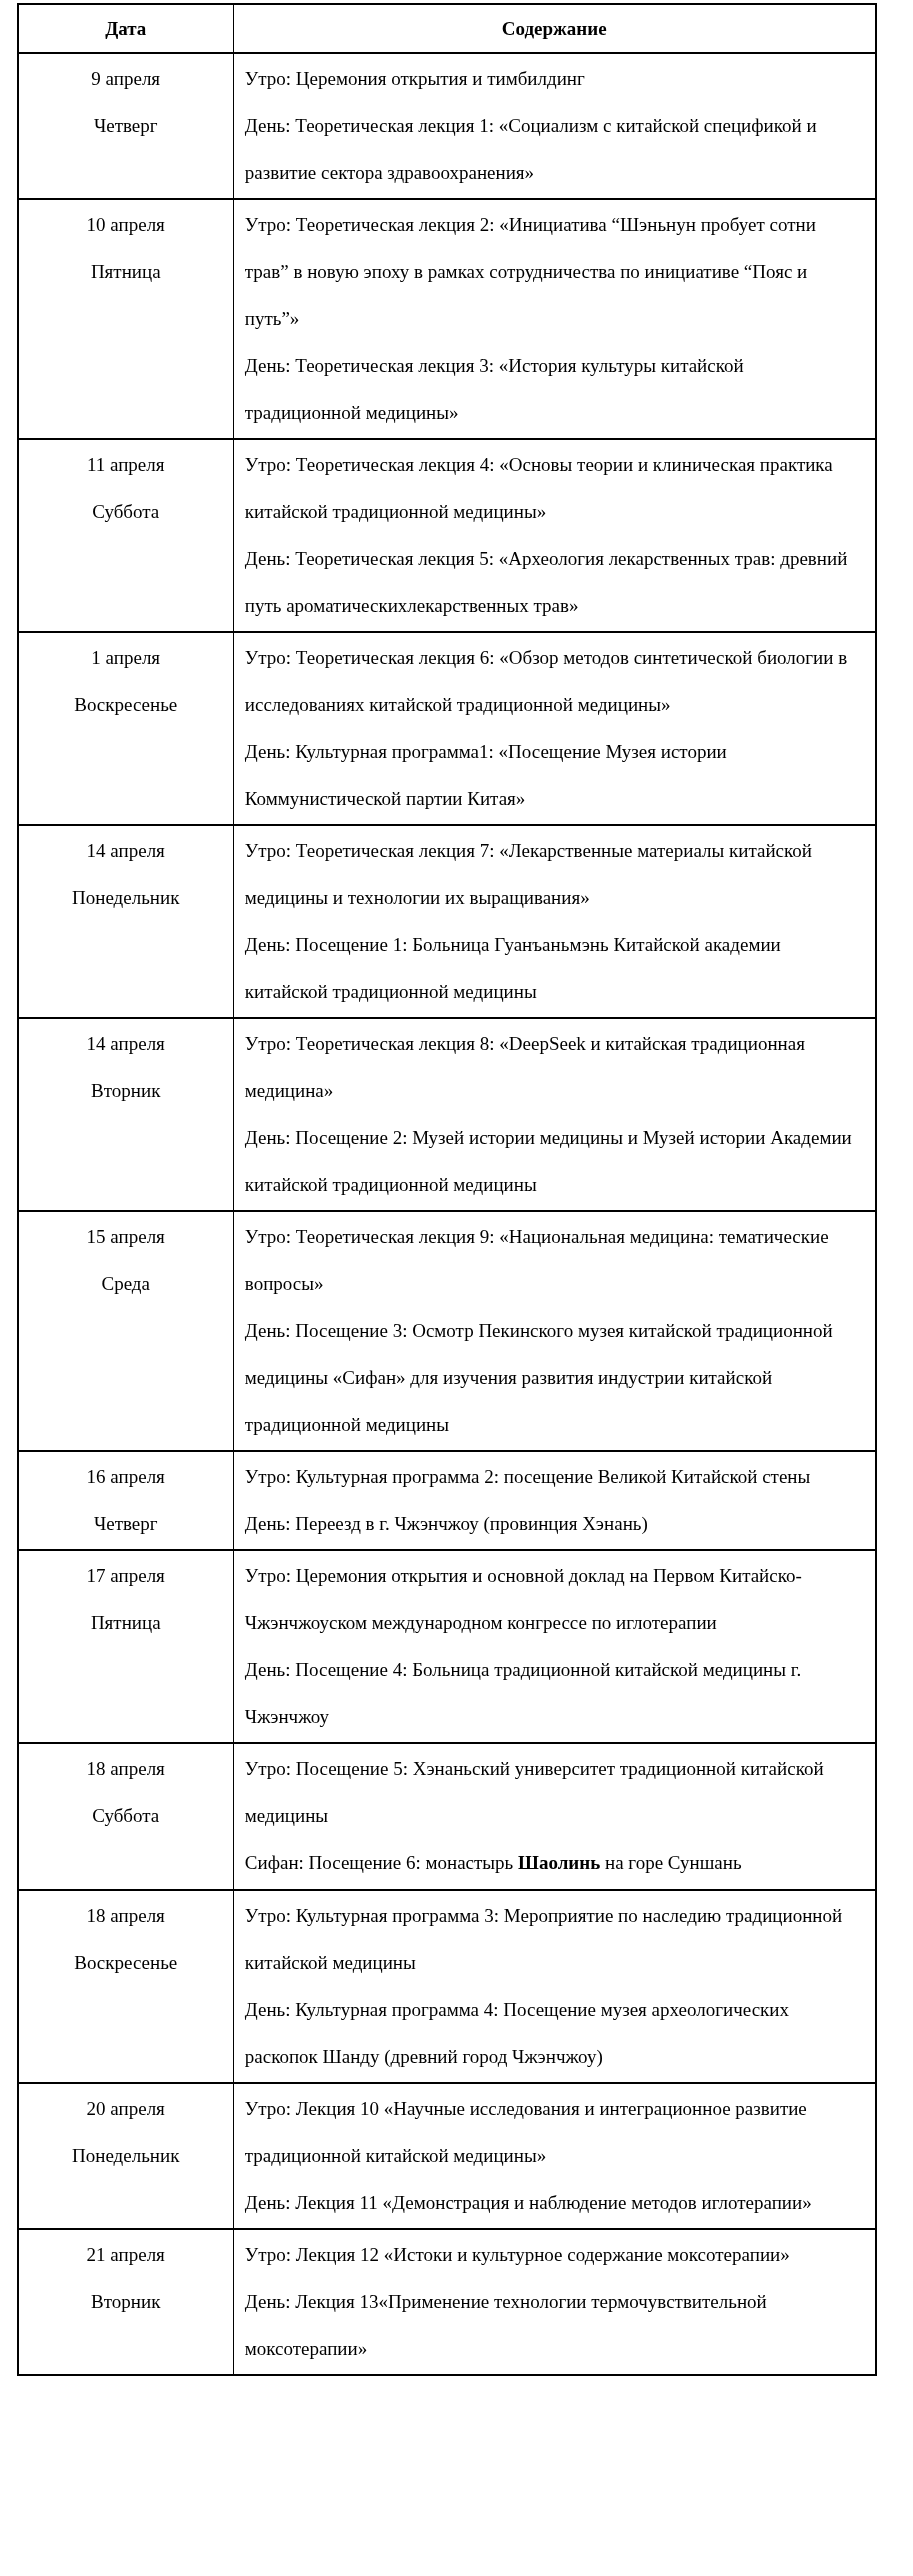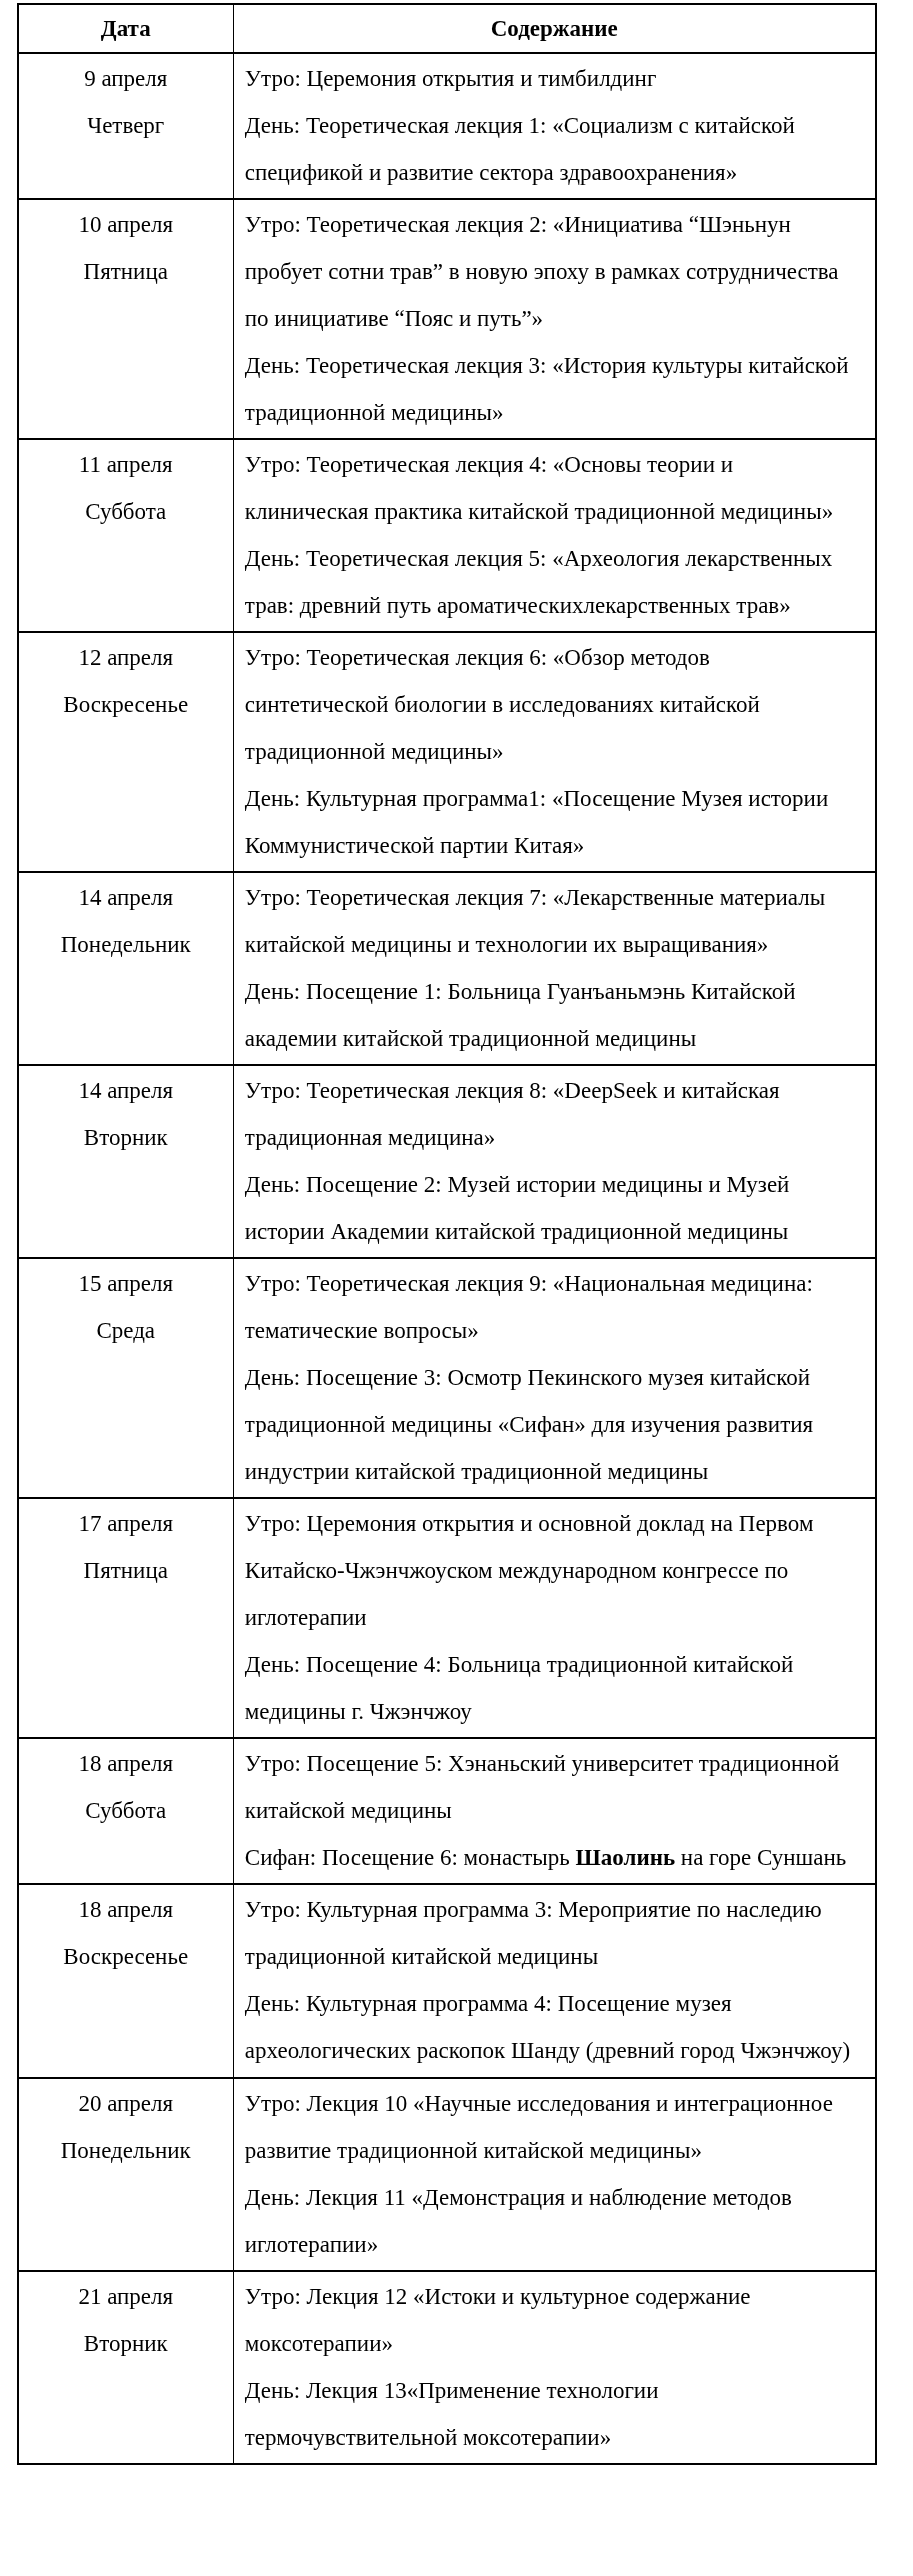--- a/index.html
+++ b/index.html
@@ -24,21 +24,21 @@
   table.schedule, table.schedule th, table.schedule td {
     border: 1.5px solid #000000;
   }
   table.schedule { border-width: 2.1px; }
   th, td {
     border-top-width: 2.1px !important;
     border-bottom-width: 2.1px !important;
     border-left-width: 1px;
     border-right-width: 1px;
     vertical-align: top;
-    font-size: 23px;
+    font-size: 19px;
     line-height: 47px;
   }
   th {
     font-weight: 700;
     text-align: center;
     padding: 0;
     height: 47px;
   }
   td { padding: 1px 0 2.1px 0; }
   .col-date { width: 215px; }
@@ -92,21 +92,21 @@
             <div class="date-line">11 апреля</div>
             <div class="date-line">Суббота</div>
           </td>
           <td class="col-content">
             <div class="para"><span>Утро: Теоретическая лекция 4: «Основы теории и клиническая практика китайской традиционной медицины»</span></div>
             <div class="para"><span>День: Теоретическая лекция 5: «Археология лекарственных трав: древний путь ароматическихлекарственных трав»</span></div>
           </td>
         </tr>
         <tr>
           <td class="col-date">
-            <div class="date-line">12 апреля</div>
+            <div class="date-line">1 апреля</div>
             <div class="date-line">Воскресенье</div>
           </td>
           <td class="col-content">
             <div class="para"><span>Утро: Теоретическая лекция 6: «Обзор методов синтетической биологии в исследованиях китайской традиционной медицины»</span></div>
             <div class="para"><span>День: Культурная программа1: «Посещение Музея истории Коммунистической партии Китая»</span></div>
           </td>
         </tr>
         <tr>
           <td class="col-date">
             <div class="date-line">14 апреля</div>
@@ -128,20 +128,30 @@
           </td>
         </tr>
         <tr>
           <td class="col-date">
             <div class="date-line">15 апреля</div>
             <div class="date-line">Среда</div>
           </td>
           <td class="col-content">
             <div class="para"><span>Утро: Теоретическая лекция 9: «Национальная медицина: тематические вопросы»</span></div>
             <div class="para"><span>День: Посещение 3: Осмотр Пекинского музея китайской традиционной медицины «Сифан» для изучения развития индустрии китайской традиционной медицины</span></div>
+          </td>
+        </tr>
+        <tr>
+          <td class="col-date">
+            <div class="date-line">16 апреля</div>
+            <div class="date-line">Четверг</div>
+          </td>
+          <td class="col-content">
+            <div class="para"><span>Утро: Культурная программа 2: посещение Великой Китайской стены</span></div>
+            <div class="para"><span>День: Переезд в г. Чжэнчжоу (провинция Хэнань)</span></div>
           </td>
         </tr>
         <tr>
           <td class="col-date">
             <div class="date-line">17 апреля</div>
             <div class="date-line">Пятница</div>
           </td>
           <td class="col-content">
             <div class="para"><span>Утро: Церемония открытия и основной доклад на Первом Китайско-Чжэнчжоуском международном конгрессе по иглотерапии</span></div>
             <div class="para"><span>День: Посещение 4: Больница традиционной китайской медицины г. Чжэнчжоу</span></div>

